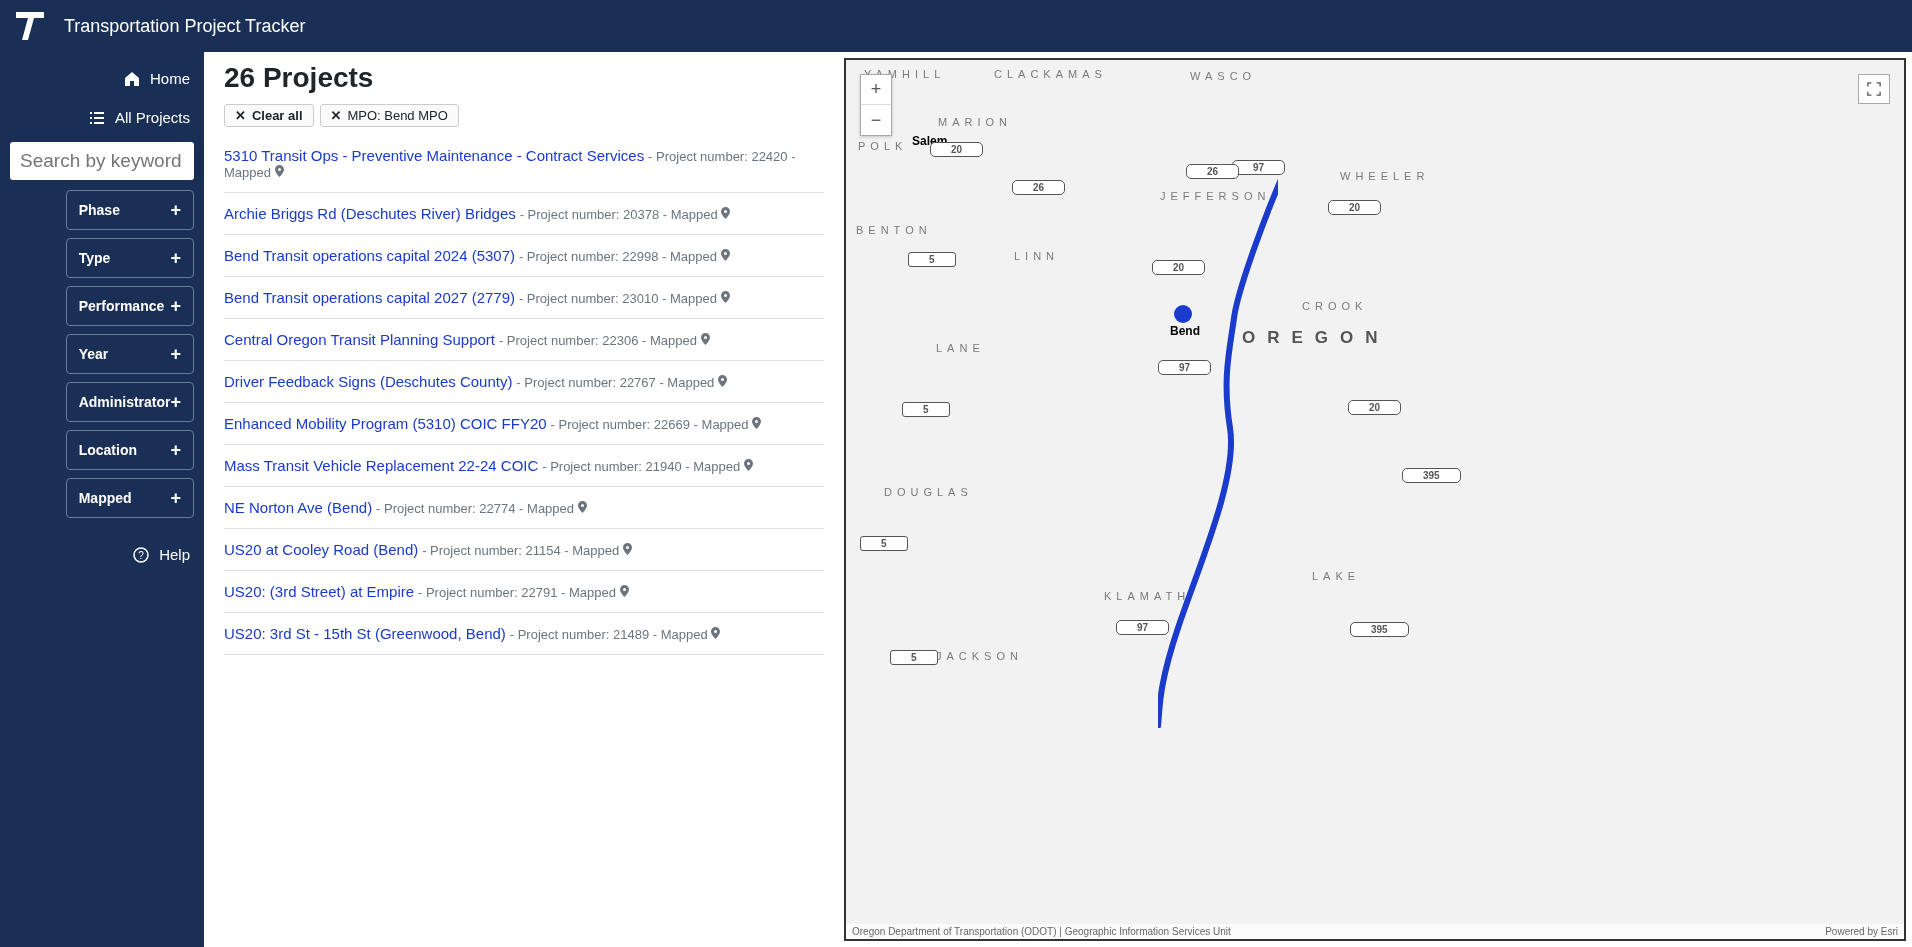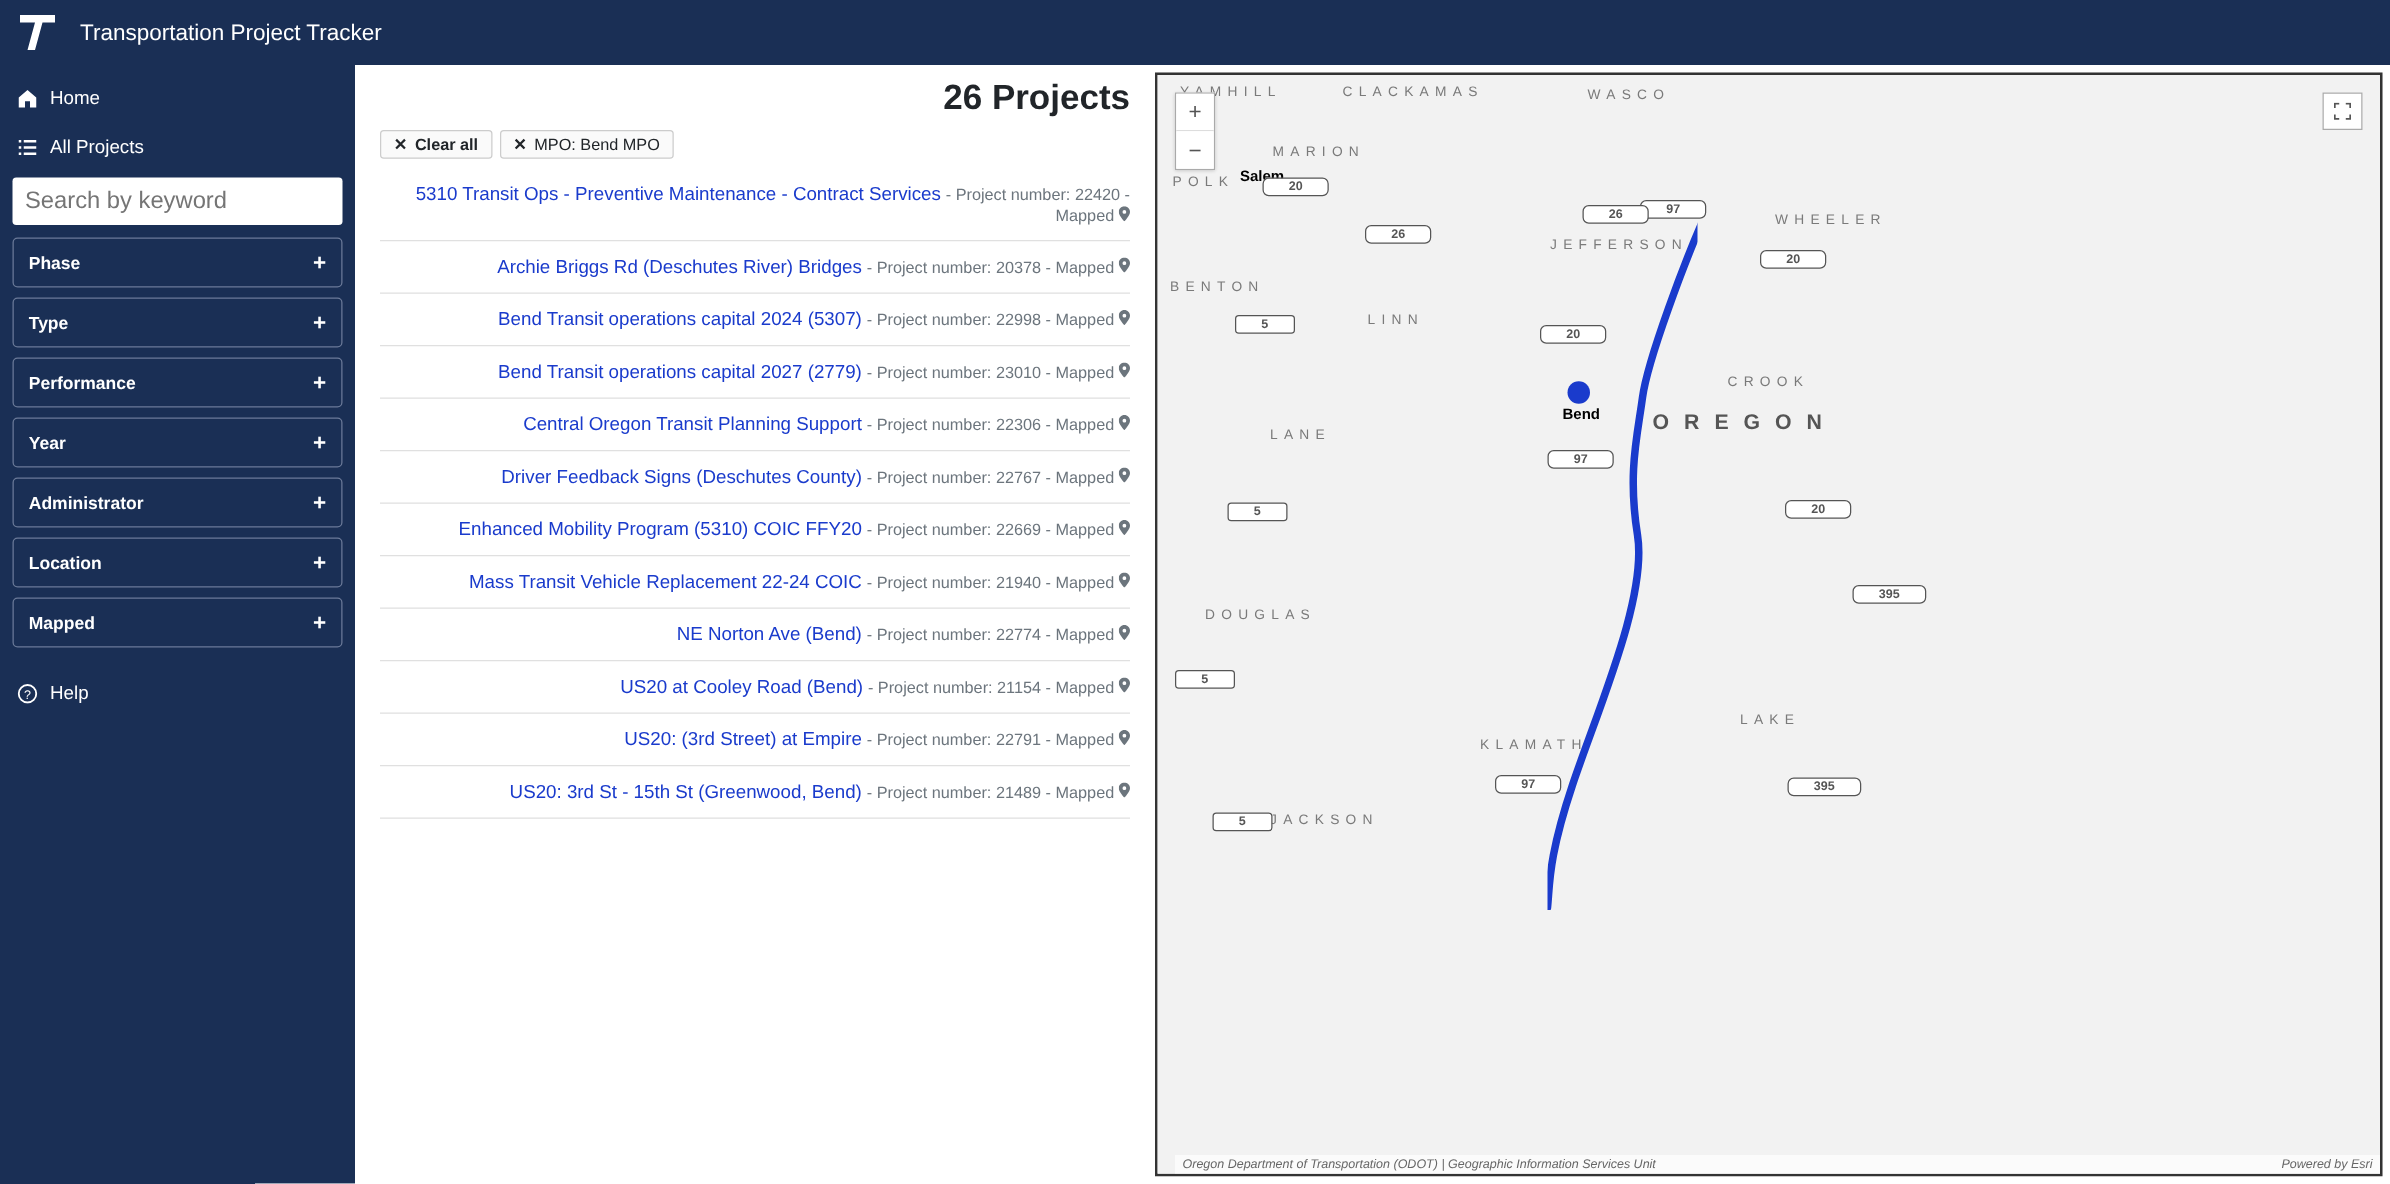--- a/index.html
+++ b/index.html
@@ -8,31 +8,31 @@
 
 
 .header { background: #1a2f55; color: #fff; height: 52px; display: flex; align-items: center; padding: 0 14px; gap: 18px; }
 .logo svg { width: 32px; height: 32px; }
 .app-title { font-size: 18px; font-weight: 400; }
 
 
 .main { flex: 1; display: flex; overflow: hidden; }
 
 
-.sidebar { width: 284px; background: #1a2f55; color: #fff; padding: 12px 10px; display: flex; flex-direction: column; gap: 10px; overflow-y: auto; }
+.sidebar { width: 204px; background: #1a2f55; color: #fff; padding: 12px 10px; display: flex; flex-direction: column; gap: 10px; overflow-y: auto; align-items: flex-end; }
 .nav-item { display: flex; align-items: center; gap: 10px; padding: 6px 4px; color: #fff; cursor: pointer; font-size: 15px; }
 .search-box { width: 100%; padding: 8px 10px; border: none; border-radius: 3px; font-size: 19px; color: #555; }
 .filter { border: 1px solid #6b7a99; border-radius: 4px; padding: 10px 12px; display: flex; justify-content: space-between; align-items: center; cursor: pointer; font-weight: 600; }
 .filter .plus { font-size: 18px; line-height: 1; }
 
 
 .content { flex: 1; display: flex; background: #fff; overflow: hidden; }
 
 
-.list-panel { width: 640px; padding: 10px 20px; overflow-y: auto; position: relative; text-align: right; }
+.list-panel { width: 640px; padding: 10px 20px; overflow-y: auto; position: relative; }
 .list-panel::-webkit-scrollbar { width: 12px; }
 .list-panel::-webkit-scrollbar-thumb { background: #c1c1c1; border-radius: 6px; }
 .list-title { font-size: 28px; font-weight: 700; margin-bottom: 10px; }
 .chips { display: flex; gap: 6px; margin-bottom: 8px; }
 .chip { border: 1px solid #ccc; border-radius: 3px; padding: 3px 10px; font-size: 13px; display: flex; align-items: center; gap: 6px; cursor: pointer; background: #fafafa; }
 .chip .x { font-weight: bold; }
 .chip.bold-label span.lbl { font-weight: 700; }
 
 .project { padding: 12px 0; border-bottom: 1px solid #e0e0e0; font-size: 14px; }
 .project a { color: #1a3bcc; text-decoration: none; font-size: 15px; }
@@ -47,21 +47,21 @@
 .city-label { position: absolute; font-size: 12px; color: #000; font-weight: 700; }
 .shield { position: absolute; border: 1.5px solid #555; background: #fff; color: #555; font-size: 10px; padding: 1px 20px; border-radius: 5px; font-weight: 600; }
 .shield.interstate { border-radius: 3px; }
 .highway-line { position: absolute; left: 312px; top: 108px; }
 .bend-dot { position: absolute; width: 18px; height: 18px; background: #1a3bcc; border-radius: 50%; }
 
 .zoom-controls { position: absolute; top: 14px; left: 14px; background: #fff; border: 1px solid #aaa; width: 32px; box-shadow: 0 1px 3px rgba(0,0,0,.2); }
 .zoom-controls button { width: 100%; height: 30px; border: none; background: #fff; font-size: 18px; cursor: pointer; color: #555; }
 .zoom-controls button:first-child { border-bottom: 1px solid #ddd; }
 .fullscreen-btn { position: absolute; top: 14px; right: 14px; width: 32px; height: 30px; background: #fff; border: 1px solid #aaa; cursor: pointer; display: flex; align-items: center; justify-content: center; color: #555; }
-.map-attr { position: absolute; bottom: 0; right: 0; left: 14px; font-size: 10px; color: #666; background: rgba(255,255,255,.7); padding: 2px 6px; display: flex; justify-content: space-between; font-style: italic; }
+.map-attr { position: absolute; bottom: 0; right: 0; left: 0; font-size: 10px; color: #666; background: rgba(255,255,255,.7); padding: 2px 6px; display: flex; justify-content: space-between; }
 
 .icon { display: inline-flex; width: 16px; height: 16px; align-items: center; justify-content: center; }
 svg { display: block; }
 </style>
 </head>
 <body>
 
 <div class="header">
   <span class="logo">
     <svg viewBox="0 0 32 32">

